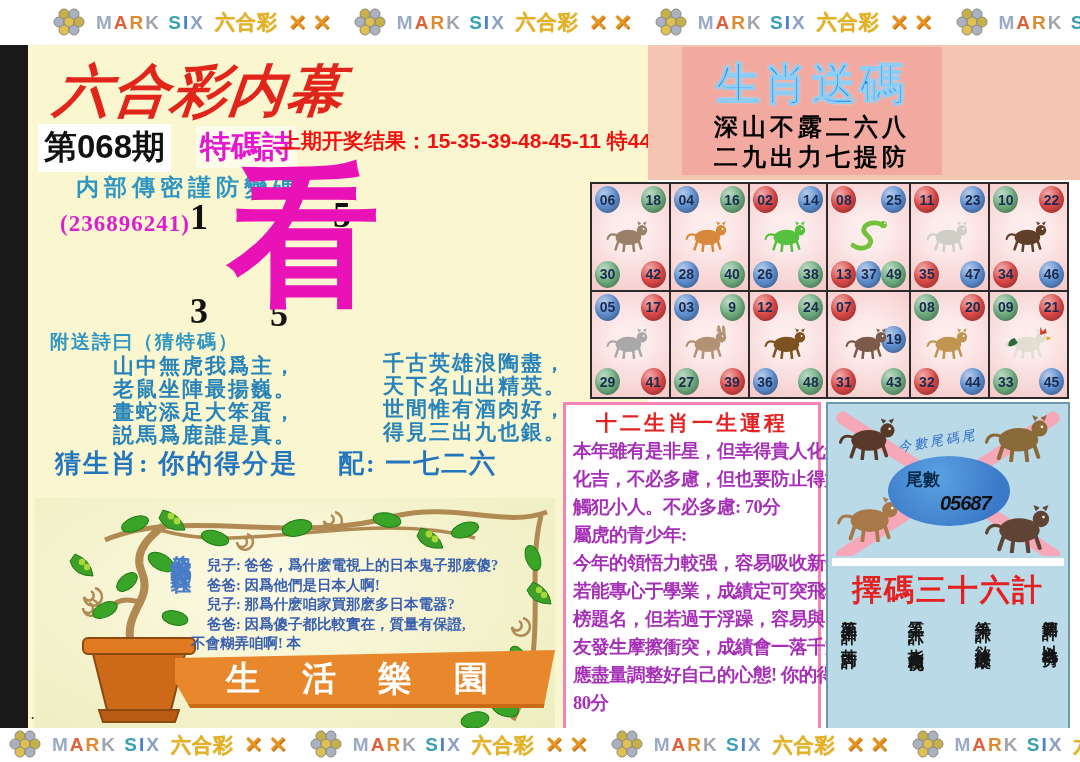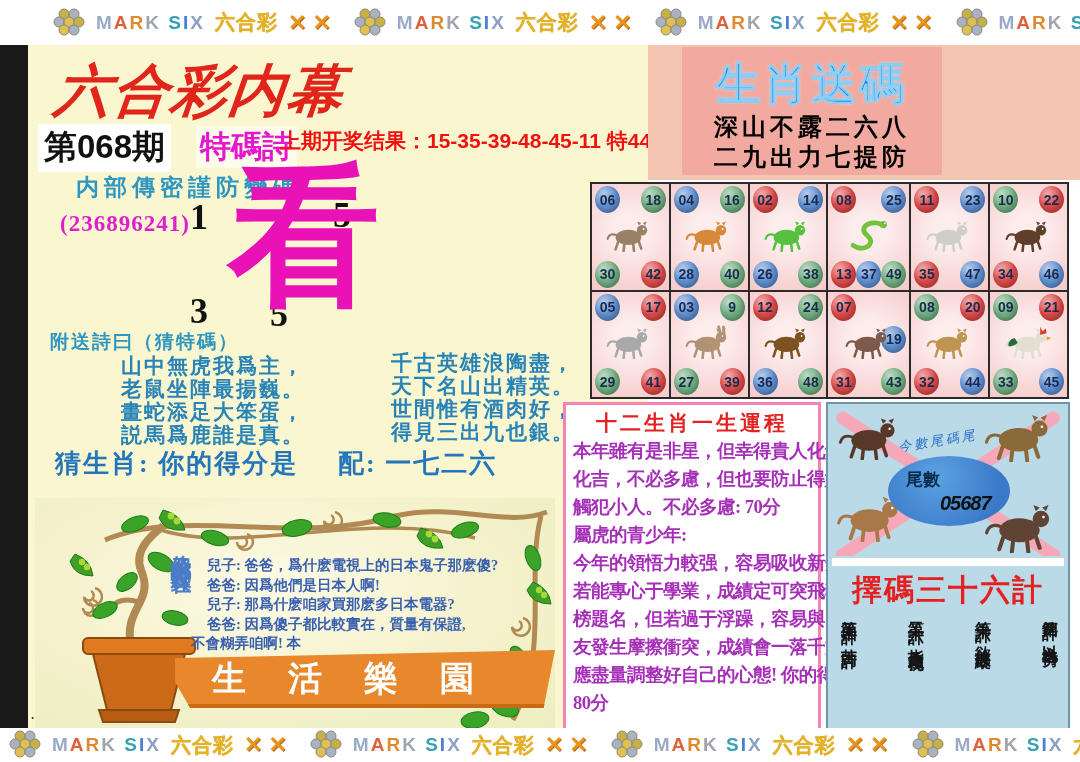--- a/index.html
+++ b/index.html
@@ -26,37 +26,37 @@
   .issue { left:38px; top:124px; background:#ffffff; color:#111111; font-family:"Liberation Sans", sans-serif; font-weight:bold; font-size:33px; padding:1px 6px 2px 6px; }
   .sub-label { left:196px; top:126px; color:#e517ce; font-weight:bold; font-size:31px; background:rgba(255,255,255,0.55); padding:0 4px; }
   .result-line { left:280px; top:127px; color:#f21111; font-family:"Liberation Sans", sans-serif; font-weight:bold; font-size:21px; }
   .secret-line { left:76px; top:172px; color:#2e96c0; font-weight:bold; font-size:23px; letter-spacing:5px; }
   .inner-code { left:60px; top:211px; color:#dc1ecc; font-weight:bold; font-size:23px; letter-spacing:1px; }
   .corner-num { font-size:36px; color:#111111; font-weight:bold; }
   .n1 { left:190px; top:196px; } .n2 { left:333px; top:194px; }
   .n3 { left:190px; top:290px; } .n4 { left:270px; top:293px; }
   .big-char { left:228px; top:162px; font-size:152px; font-weight:900; color:#e812b6; line-height:1; }
   .poem-intro { left:50px; top:329px; color:#2e96c0; font-weight:bold; font-size:19px; letter-spacing:2px; }
-  .poem-col { width:260px;margin-left:8px; }
+  .poem-col { width:260px; }
   .poem-col .poem-line { color:#2884b8; font-weight:bold; font-size:21px; line-height:23px; letter-spacing:2px; }
   .poem-left { left:113px; top:355px; }
   .poem-right { left:383px; top:352px; }
   .guess-line { left:55px; top:446px; color:#2376bc; font-weight:bold; font-size:26px; letter-spacing:2px; }
   .pair-line { left:338px; top:446px; color:#2376bc; font-weight:bold; font-size:26px; letter-spacing:2px; }
   .specks { left:30px; top:710px; color:#333333; font-size:16px; letter-spacing:4px; }
 
   
   .cartoon { left:35px; top:498px; width:520px; height:230px; background:radial-gradient(ellipse at 45% 40%, #fdfbe4 0%, #f4f2cc 55%, #eceec0 100%); overflow:hidden; }
   .cartoon svg.deco { position:absolute; left:0; top:0; }
   .vtext { position:absolute; left:132px; top:40px; writing-mode:vertical-rl; color:#4a7cc8; font-weight:bold; font-size:21px; letter-spacing:3px; }
   .jokes { position:absolute; left:172px; top:58px; width:340px; }
   .joke-line { color:#3a60b0; font-weight:bold; font-size:14.5px; line-height:19.5px; }
   .joke-line:last-child { margin-left:-16px; }
   .banner { position:absolute; left:140px; top:152px; width:380px; height:58px; background:#e8872b; clip-path:polygon(0 14%, 100% 0, 97% 100%, 4% 100%, 0 55%); box-shadow:inset 0 -4px 0 #c96a15; display:flex; align-items:center; }
-  .banner span { color:#ffffff; font-weight:bold; font-size:34px; letter-spacing:42px; padding-left:37px; white-space:nowrap; }
+  .banner span { color:#ffffff; font-weight:bold; font-size:34px; letter-spacing:42px; padding-left:51px; white-space:nowrap; }
 
   
   .pink-header { left:648px; top:45px; width:432px; height:135px; background:#f4c6b2; }
   .pink-inner { position:absolute; left:34px; top:2px; width:260px; height:128px; background:#f2aaa0; text-align:center; }
   .zp-title { margin-top:8px; font-family:"Liberation Sans", sans-serif; font-weight:900; font-size:44px; color:#1e86dc; letter-spacing:4px; -webkit-text-stroke:1px #8ecdf4; text-shadow:0 0 3px #bfe4fa; }
   .zp-hint { color:#000000; font-weight:bold; font-size:24px; letter-spacing:4px; line-height:30px;font-family:Liberation Mono, monospace; }
 
   
   .grid { left:590px; top:182px; width:479px; height:217px; display:grid; grid-template-columns:repeat(6,1fr); grid-template-rows:repeat(2,1fr); border:2px solid #2a2a2a; background:#2a2a2a; gap:2px; }
   .zcell { background:radial-gradient(circle at 50% 45%, #fdecec 25%, #f5c8c8 100%); position:relative; display:flex; flex-direction:column; justify-content:space-between; padding:2px 3px; }

